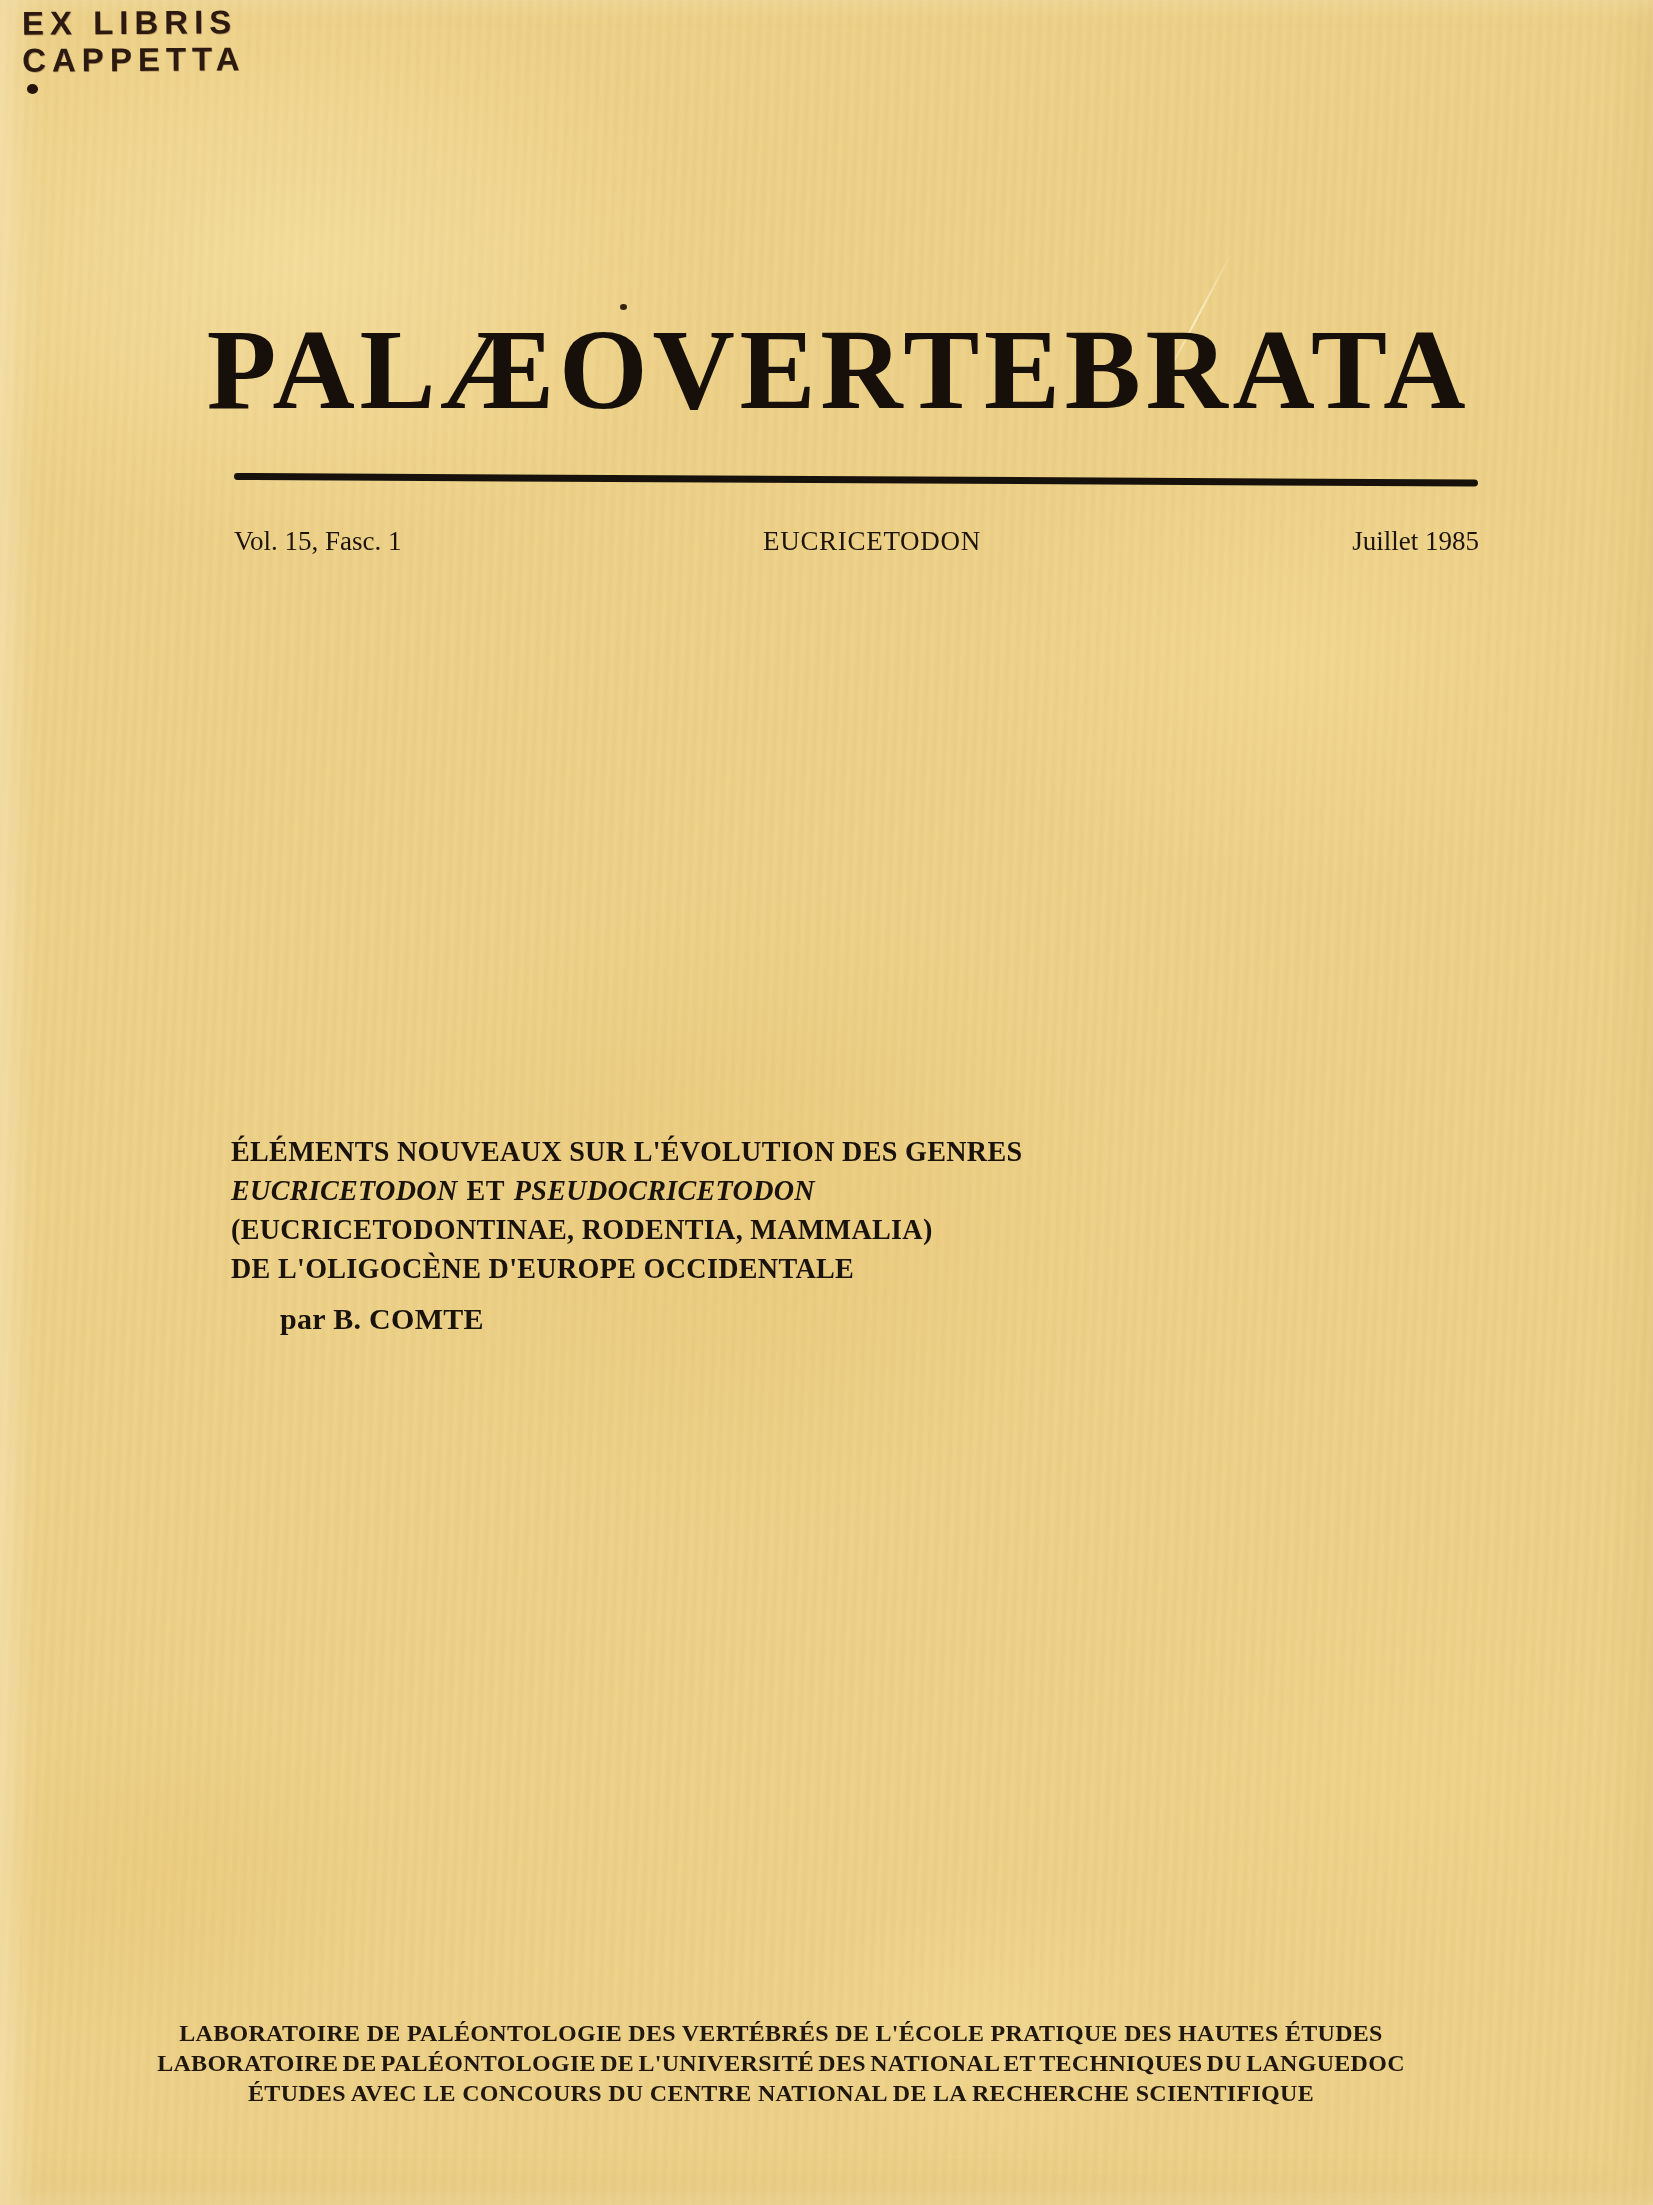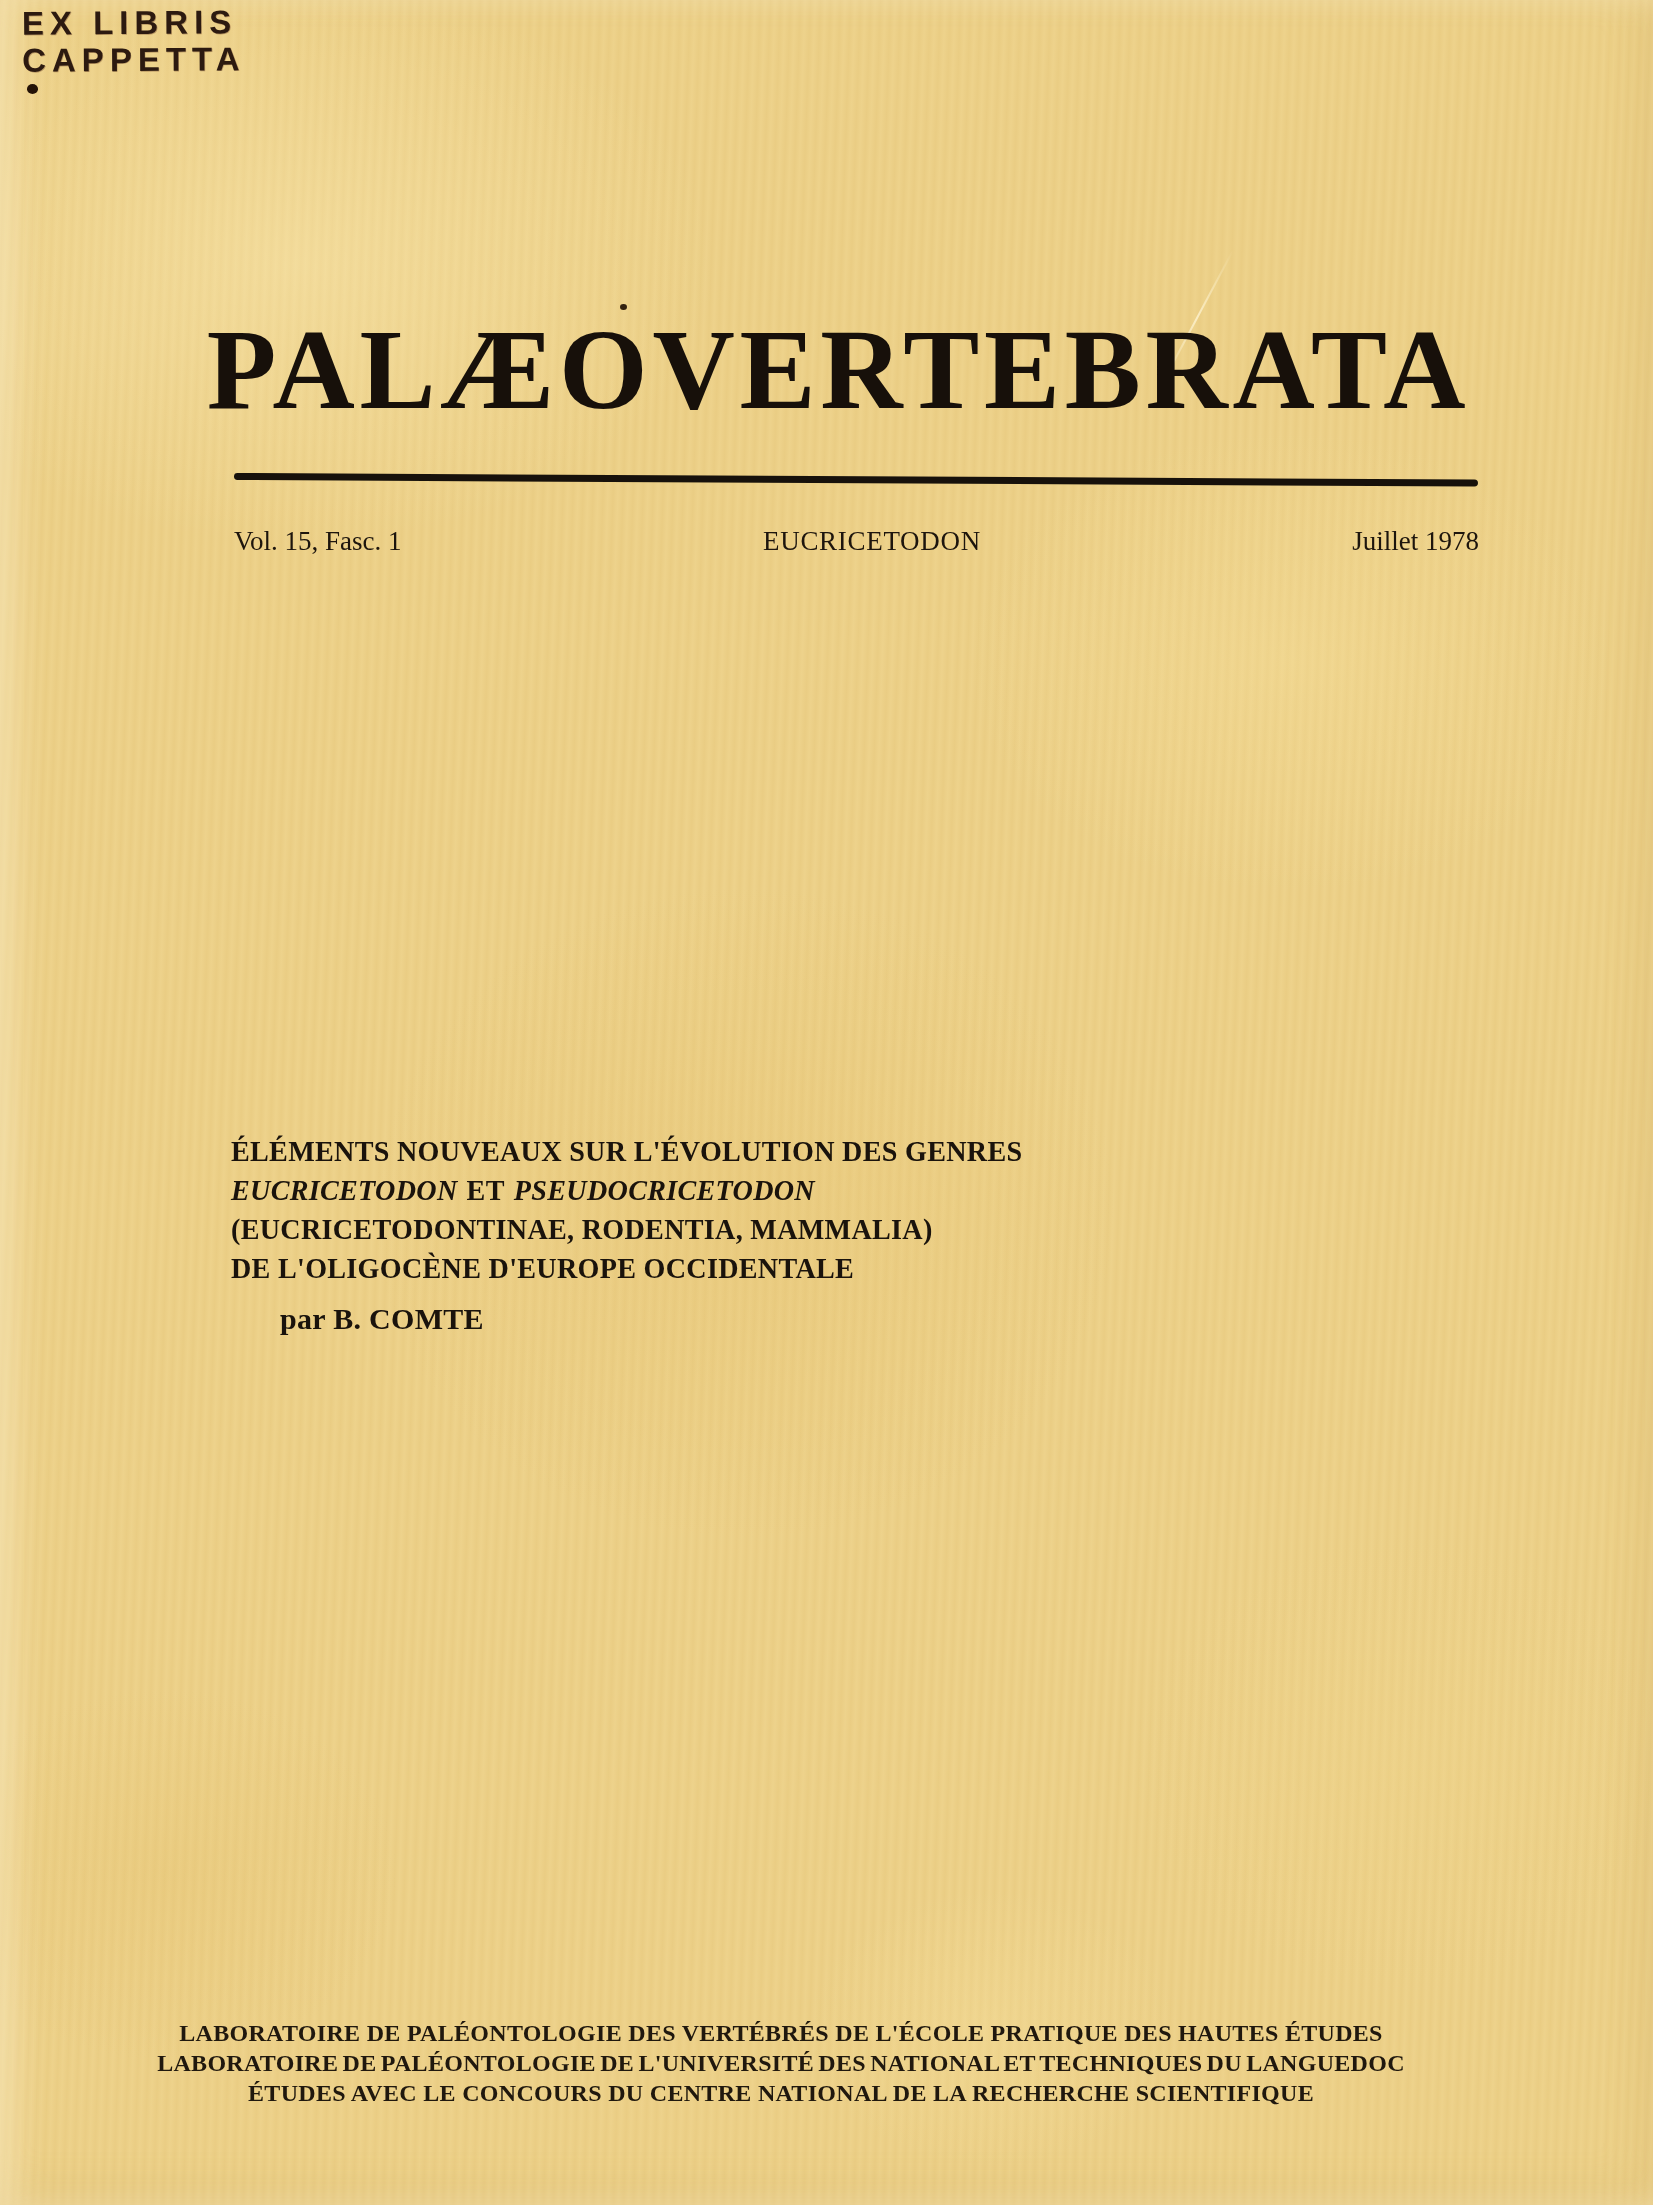--- a/index.html
+++ b/index.html
@@ -162,21 +162,21 @@
 
   <div class="speck"></div>
   <div class="crease"></div>
 
   <div class="masthead-title">PALÆOVERTEBRATA</div>
   <div class="masthead-rule"></div>
 
   <div class="issue-row">
     <span class="issue-volume">Vol. 15, Fasc. 1</span>
     <span class="issue-city">EUCRICETODON</span>
-    <span class="issue-date">Juillet 1978</span>
+    <span class="issue-date">Juillet 1985</span>
   </div>
 
   <div class="article">
     <div class="t-line">ÉLÉMENTS NOUVEAUX SUR L'ÉVOLUTION DES GENRES</div>
     <div class="t-line"><span class="genus">EUCRICETODON</span><span class="genus-sep">ET</span><span class="genus">PSEUDOCRICETODON</span></div>
     <div class="t-line">(EUCRICETODONTINAE, RODENTIA, MAMMALIA)</div>
     <div class="t-line">DE L'OLIGOCÈNE D'EUROPE OCCIDENTALE</div>
   </div>
 
   <div class="byline">par B. COMTE</div>

